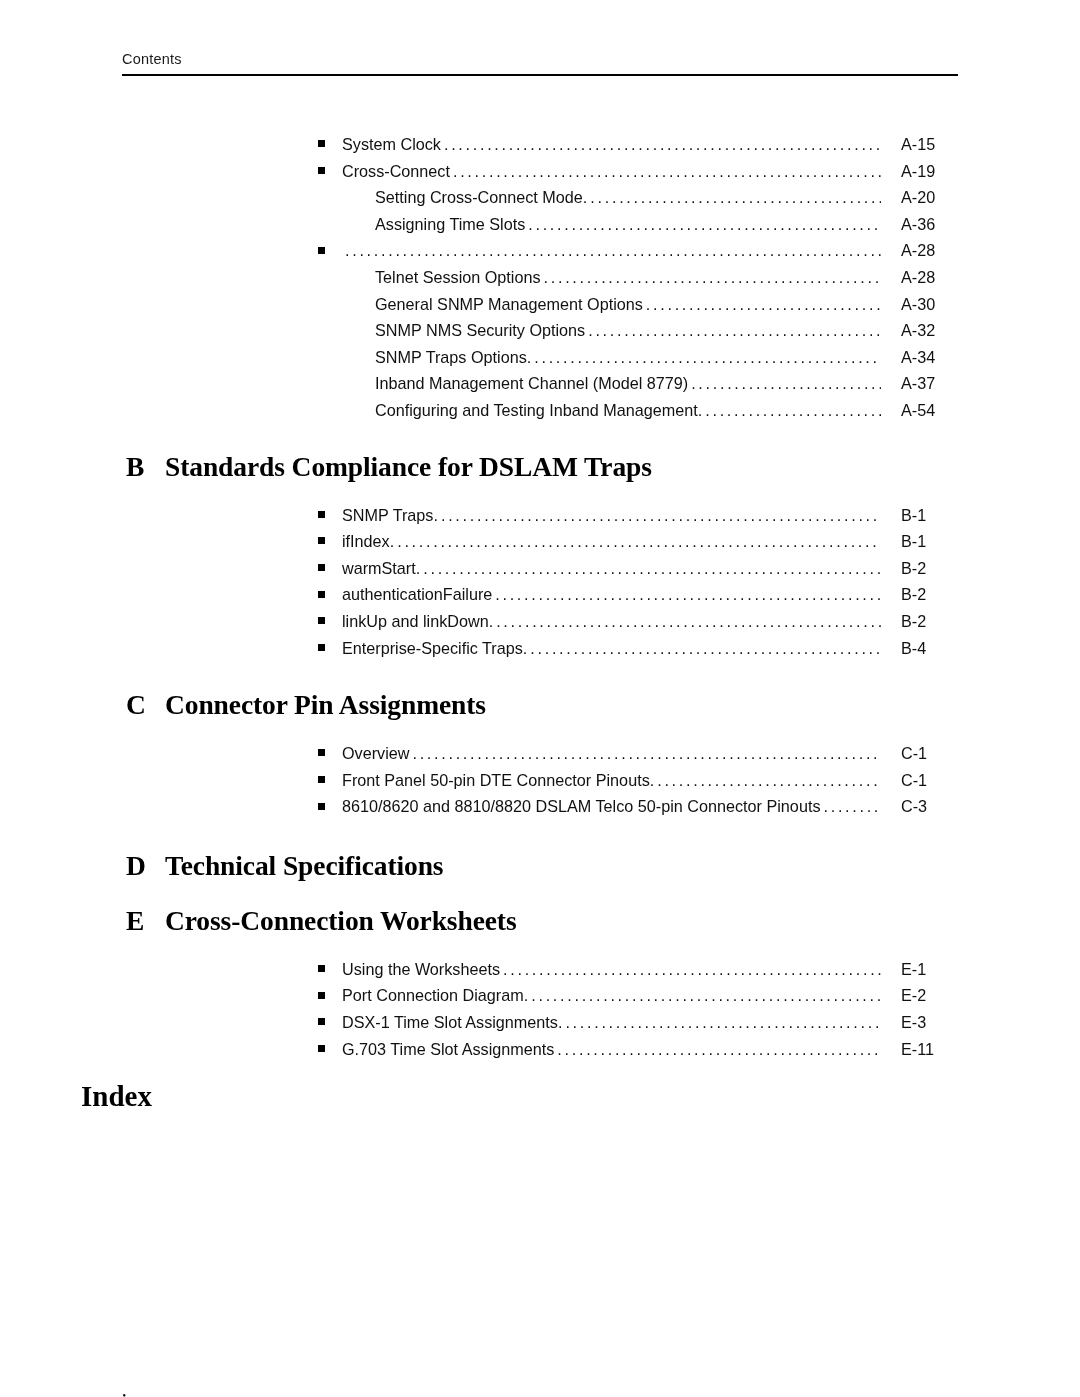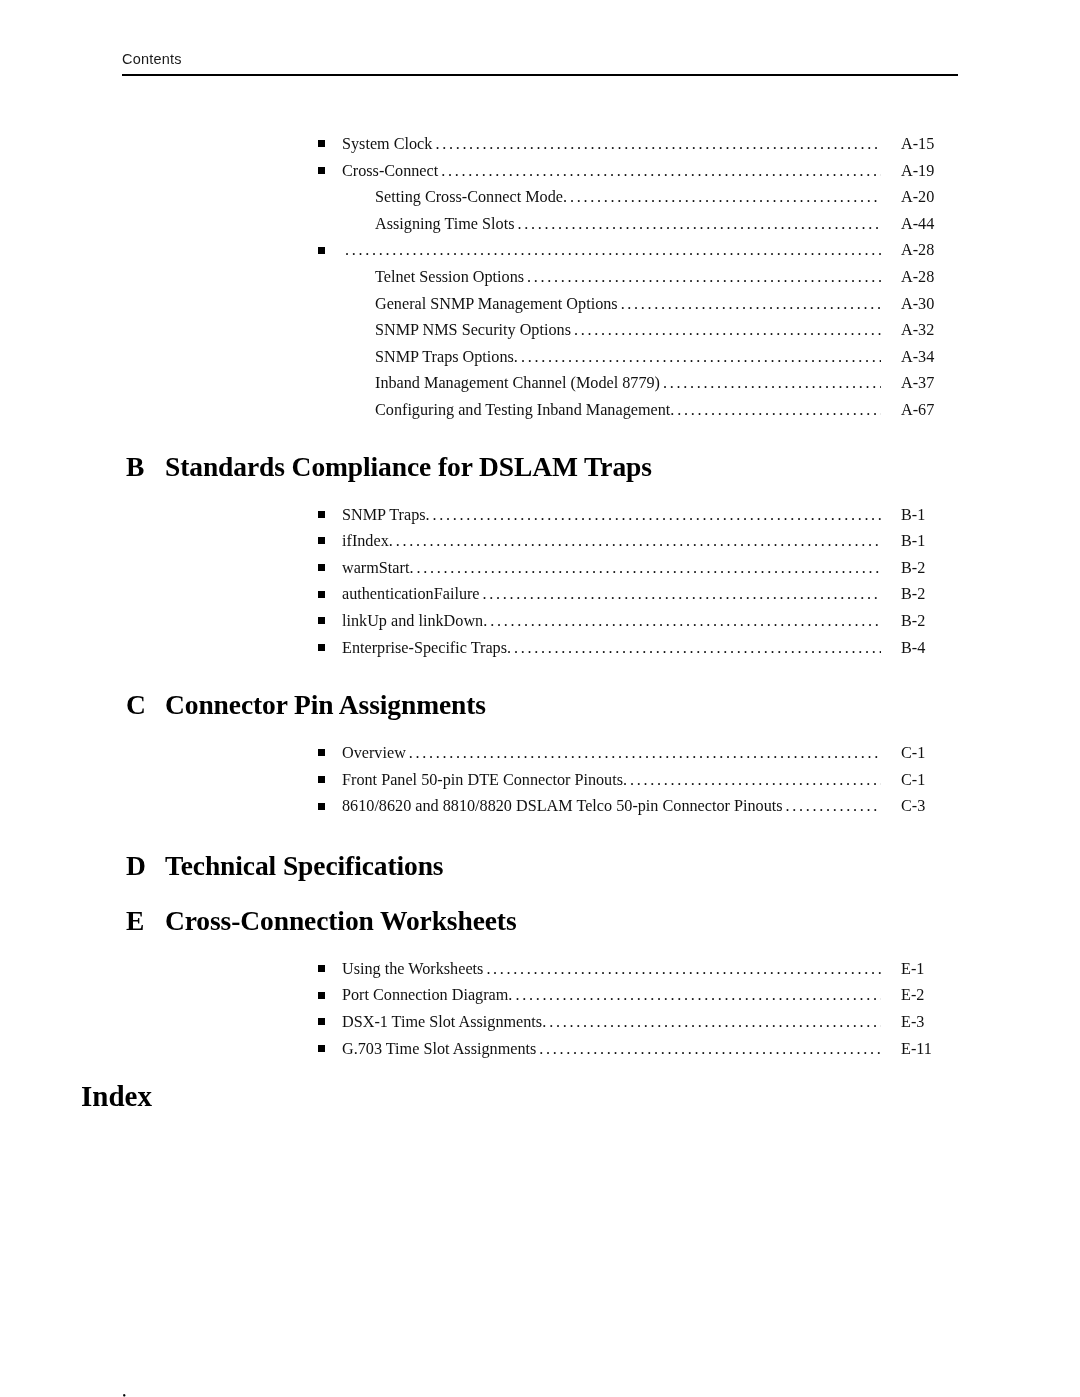--- a/index.html
+++ b/index.html
@@ -73,21 +73,21 @@
     font-weight: bold;
     font-size: 29px;
     padding-left: 81px;
     margin-top: 18px;
   }
 
   
   .entry {
     display: flex;
     align-items: flex-end;
-    font-family: Liberation Serif, serif;
+    font-family: Liberation Sans, sans-serif;
     font-size: 16.2px;
     color: #111111;
     height: 26.6px;
     line-height: 26.6px;
     padding-left: 318px;
   }
   .entry .bullet {
     flex: 0 0 24px;
     width: 24px;
     position: relative;
@@ -192,21 +192,21 @@
         <span class="pg">A-19</span>
       </div>
       <div class="entry entry-wrap sub">
         <span class="etext">Setting Cross-Connect Mode.</span>
         <span class="leader">.......................................................................................................................</span>
         <span class="pg">A-20</span>
       </div>
       <div class="entry entry-wrap sub">
         <span class="etext">Assigning Time Slots</span>
         <span class="leader">.......................................................................................................................</span>
-        <span class="pg">A-44</span>
+        <span class="pg">A-36</span>
       </div>
       <div class="entry entry-wrap">
         <span class="bullet">
           <i></i>
         </span>
         <span class="leader">.......................................................................................................................</span>
         <span class="pg">A-28</span>
       </div>
       <div class="entry entry-wrap sub">
         <span class="etext">Telnet Session Options</span>
@@ -229,21 +229,21 @@
         <span class="pg">A-34</span>
       </div>
       <div class="entry entry-wrap sub">
         <span class="etext">Inband Management Channel (Model 8779)</span>
         <span class="leader">.......................................................................................................................</span>
         <span class="pg">A-37</span>
       </div>
       <div class="entry entry-wrap sub">
         <span class="etext">Configuring and Testing Inband Management.</span>
         <span class="leader">.......................................................................................................................</span>
-        <span class="pg">A-67</span>
+        <span class="pg">A-54</span>
       </div>
       <div class="chapter sp-b">
         <span class="chapter-letter">B</span>
         <span class="chapter-title">Standards Compliance for DSLAM Traps</span>
       </div>
       <div class="entry entry-wrap">
         <span class="bullet">
           <i></i>
         </span>
         <span class="etext">SNMP Traps.</span>

